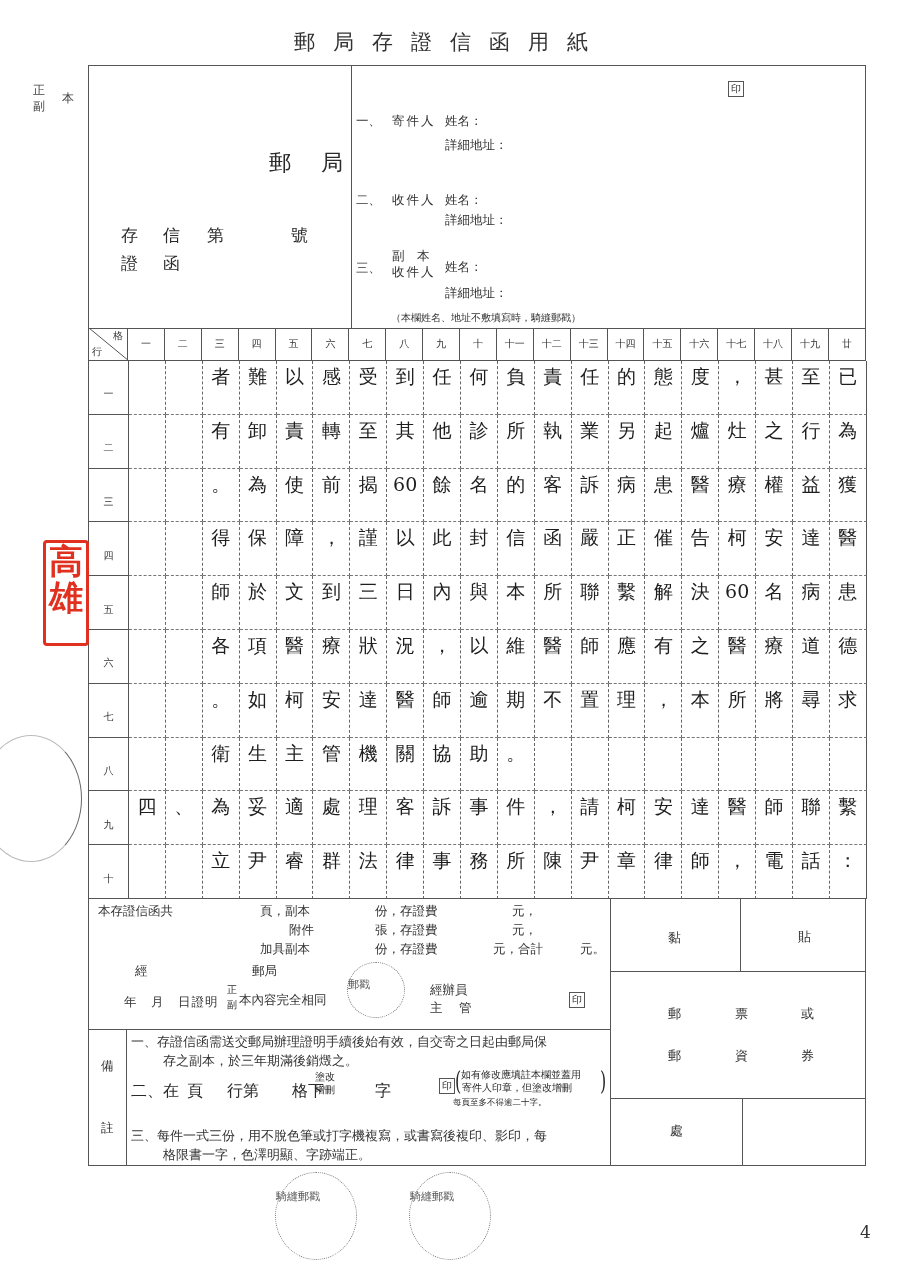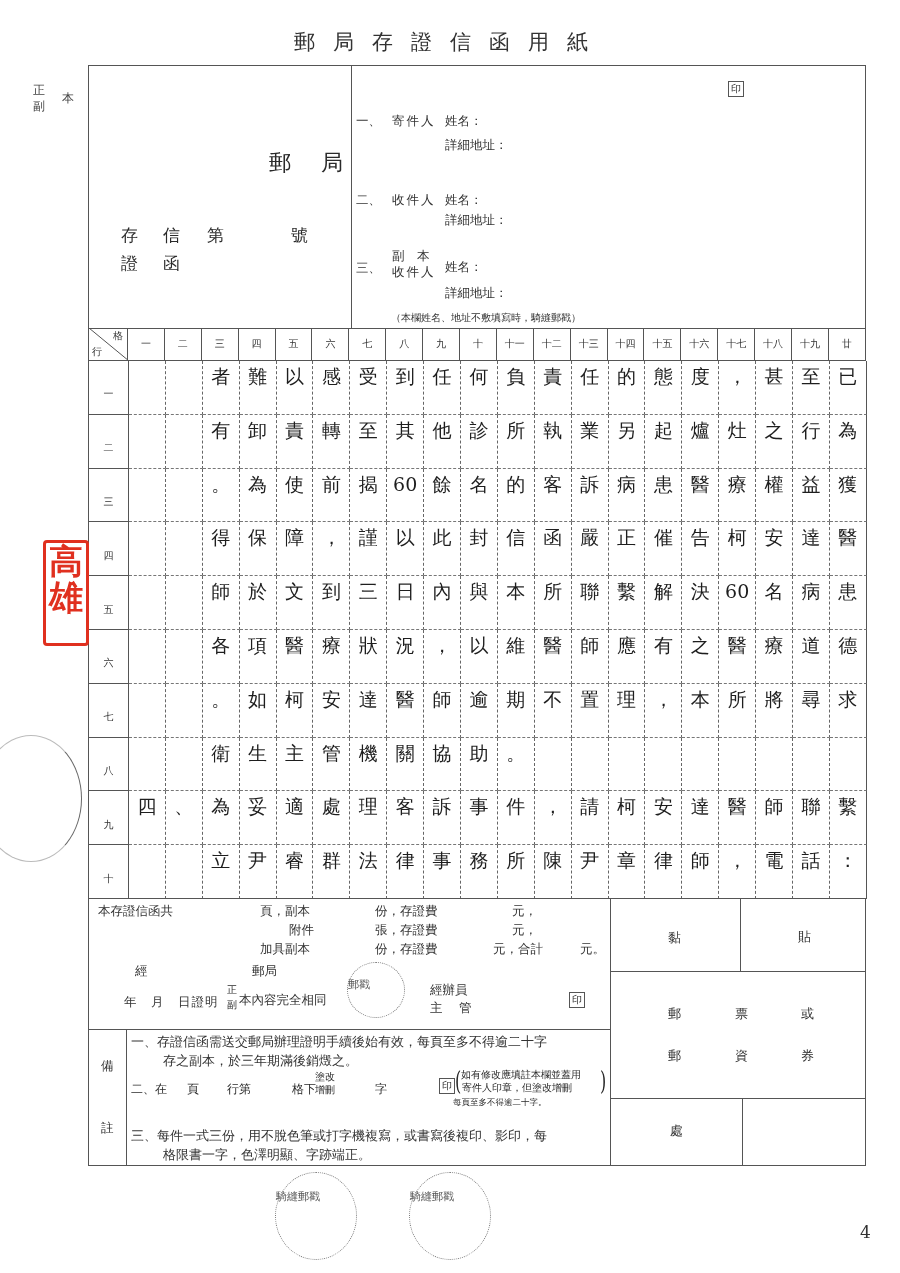--- a/index.html
+++ b/index.html
@@ -3,21 +3,21 @@
 <meta charset="utf-8">
 <style>
   html, body { margin:0; padding:0; background:#ffffff; }
   body { width:900px; height:1273px; position:relative; overflow:hidden;
          font-family:"DejaVu Serif","Liberation Serif",serif; color:#2a2a2a; }
   .abs { position:absolute; }
   .title { left:0; top:28px; width:900px; text-align:center; font-size:21px; letter-spacing:18px; color:#333; }
   .copy-mark { font-size:12px; color:#444; line-height:16px; }
   .box { border:1px solid #555; box-sizing:border-box; }
   .line { background:#555; }
-  .sm { font-size:12px; }
+  .sm { font-size:16px; }
   .xs { font-size:10px; }
   .lbl { font-size:12.5px; color:#333; white-space:nowrap; }
   .yin { border:1px solid #555; font-size:10px; padding:0 2px; line-height:14px; display:inline-block; }
   .grid-head { display:flex; position:absolute; left:88px; top:328px; width:778px; height:33px; }
   .gh-cell { box-sizing:border-box; border-right:1px solid #555; border-bottom:1px solid #555;
              font-size:10px; display:flex; align-items:center; justify-content:center; color:#333; }
   .grid-body { position:absolute; left:88px; top:361px; width:778px; }
   .g-row { display:flex; height:53.8px; }
   .row-label { width:40px; box-sizing:border-box; border-right:1px solid #555; border-bottom:1px solid #555;
                font-size:10px; display:flex; align-items:center; justify-content:center; padding-top:14px; color:#333; }
@@ -353,21 +353,21 @@
 <div class="abs xs" style="left:227px;top:983px;">正</div>
 <div class="abs xs" style="left:227px;top:998px;">副</div>
 <div class="abs lbl" style="left:239px;top:992px;">本內容完全相同</div>
 <div class="abs circle" style="left:347px;top:962px;width:58px;height:56px;font-size:11px;padding-top:14px;">郵戳</div>
 <div class="abs lbl" style="left:430px;top:982px;">經辦員</div>
 <div class="abs lbl" style="left:430px;top:1000px;letter-spacing:2px;">主　管</div>
 <div class="abs yin" style="left:569px;top:992px;">印</div>
 
 <div class="abs lbl" style="left:101px;top:1058px;">備</div>
 <div class="abs lbl" style="left:101px;top:1120px;">註</div>
-<div class="abs lbl" style="left:131px;top:1033px;font-size:13px;">一、存證信函需送交郵局辦理證明手續後始有效，每頁至多不得逾二十字</div>
+<div class="abs lbl" style="left:131px;top:1033px;font-size:13px;">一、存證信函需送交郵局辦理證明手續後始有效，自交寄之日起由郵局保</div>
 <div class="abs lbl" style="left:163px;top:1052px;font-size:13px;">存之副本，於三年期滿後銷燬之。</div>
 <div class="abs sm" style="left:131px;top:1081px;">二、在</div>
 <div class="abs sm" style="left:187px;top:1081px;">頁</div>
 <div class="abs sm" style="left:227px;top:1081px;">行第</div>
 <div class="abs sm" style="left:292px;top:1081px;">格下</div>
 <div class="abs xs" style="left:315px;top:1070px;">塗改</div>
 <div class="abs xs" style="left:315px;top:1083px;">增刪</div>
 <div class="abs sm" style="left:375px;top:1081px;">字</div>
 <div class="abs yin" style="left:439px;top:1078px;">印</div>
 <div class="abs xs" style="left:461px;top:1068px;">如有修改應填註本欄並蓋用</div>

